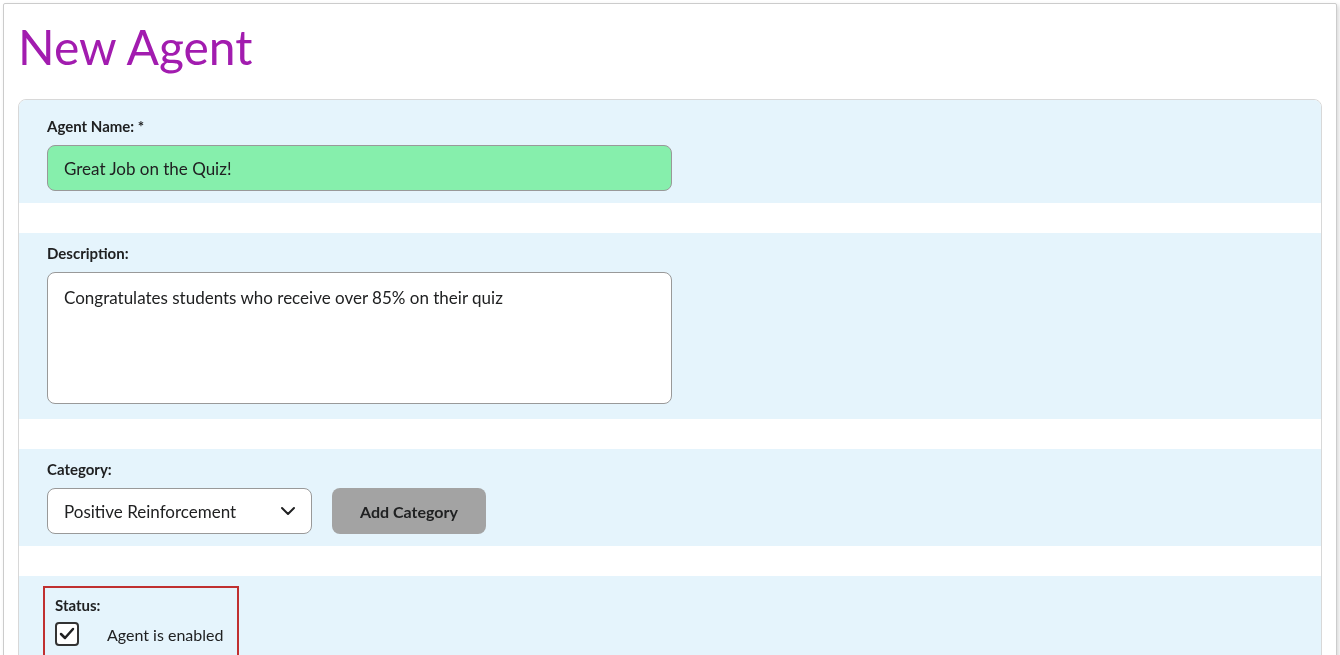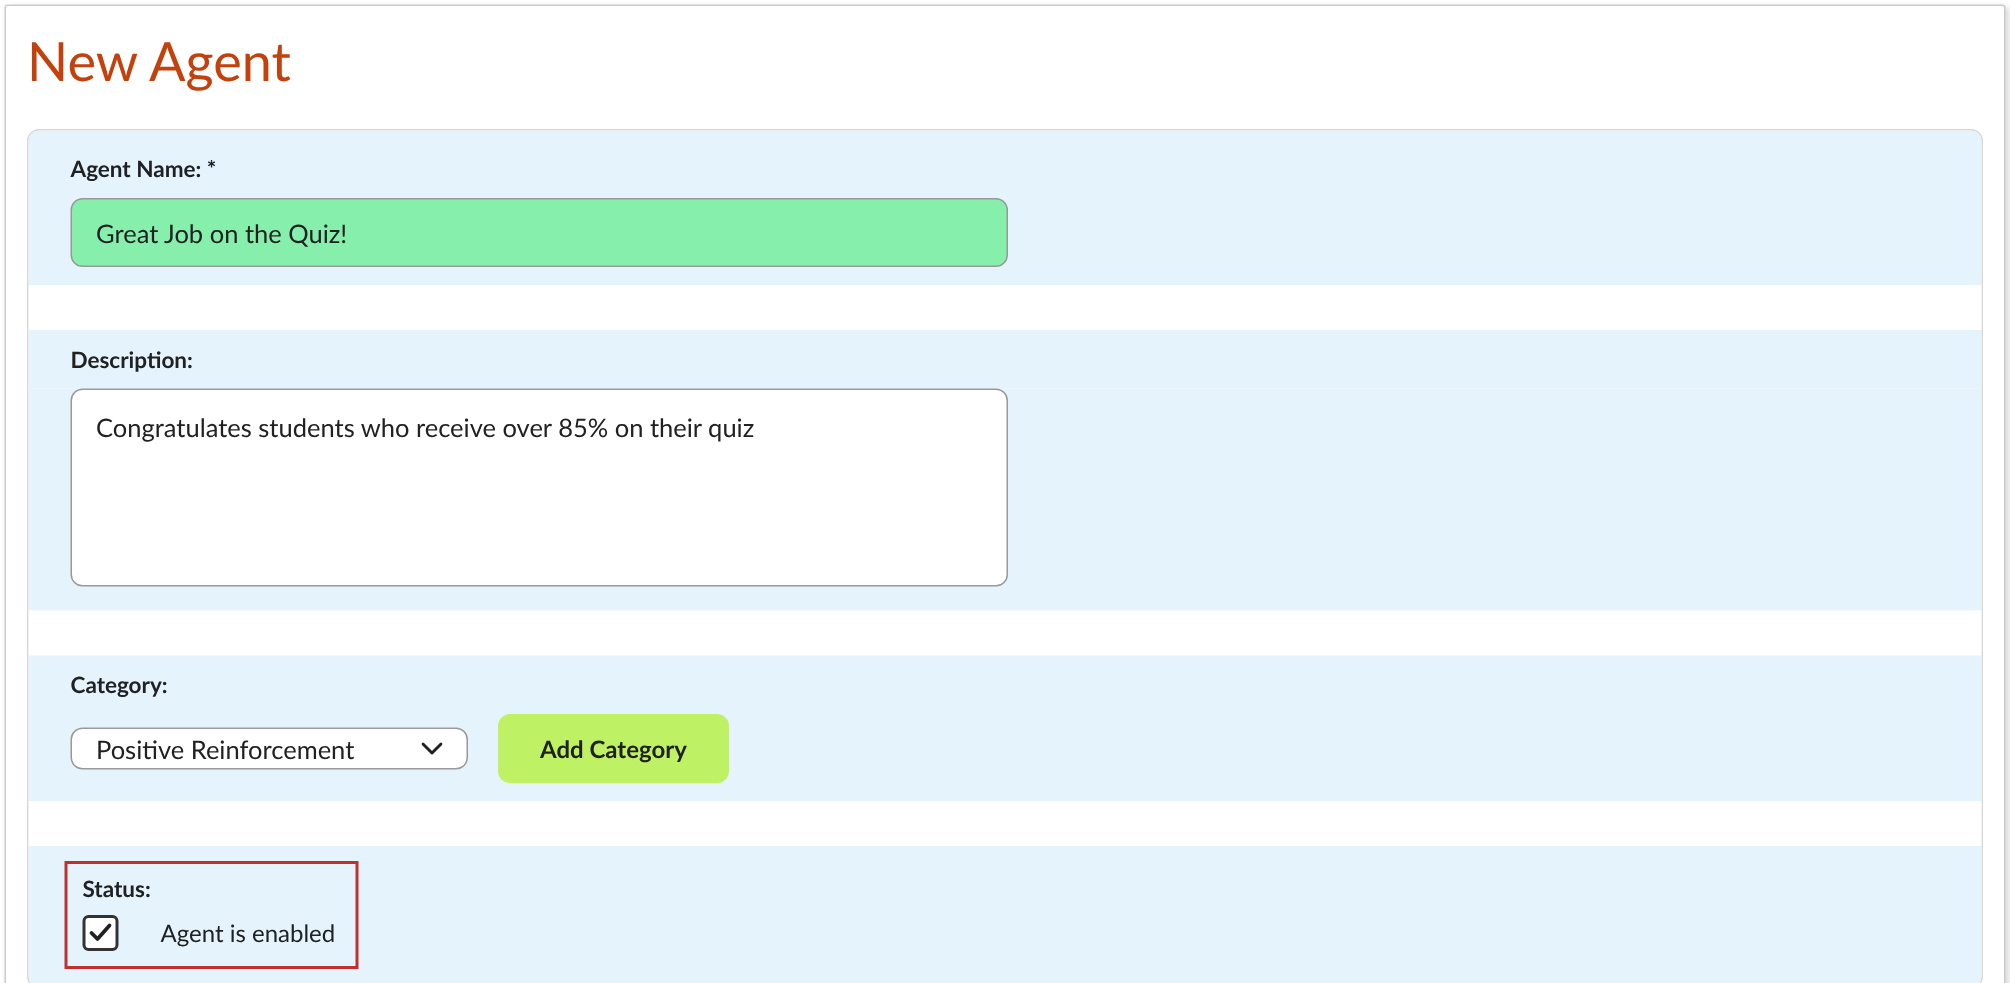--- a/index.html
+++ b/index.html
@@ -14,23 +14,23 @@
     }
     .outer-container {
       width: 1334px;
       border: 1px solid #ccc;
       border-radius: 2px;
       box-shadow: 2px 2px 4px rgba(0,0,0,0.15);
       background: #fff;
       padding: 14px 14px 18px 14px;
     }
     .page-title {
-      font-size: 36px;
+      font-size: 48px;
       font-weight: 400;
-      color: #c2410c;
+      color: #a21caf;
       margin-bottom: 24px;
       padding-left: 0;
     }
     .inner-panel {
       border: 1px solid #d8d8d8;
       border-radius: 8px;
       padding: 0;
       overflow: hidden;
     }
     .field-header {
@@ -76,21 +76,21 @@
     .row-flex {
       display: flex;
       align-items: center;
       gap: 20px;
     }
     .select-wrap {
       position: relative;
       display: inline-flex;
       align-items: center;
       width: 265px;
-      height: 28px;
+      height: 46px;
       background: #fff;
       border: 1px solid #999;
       border-radius: 8px;
       padding: 0 16px;
       cursor: pointer;
     }
     .select-value {
       font-size: 17px;
       color: #202122;
       flex: 1;
@@ -105,21 +105,21 @@
     .chevron svg {
       width: 14px;
       height: 10px;
     }
     .btn-secondary {
       display: inline-flex;
       align-items: center;
       justify-content: center;
       height: 46px;
       padding: 0 28px;
-      background: #bef264;
+      background: #a3a3a3;
       border: none;
       border-radius: 8px;
       font-size: 16px;
       font-weight: 700;
       color: #202122;
       cursor: pointer;
       font-family: inherit;
     }
     .status-block {
       border: 2px solid #c03030;

